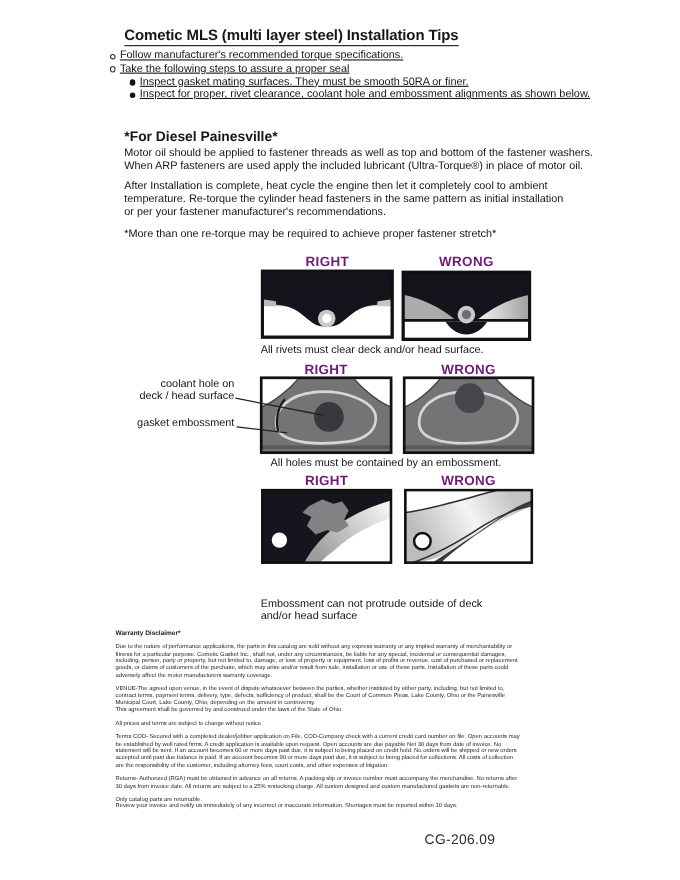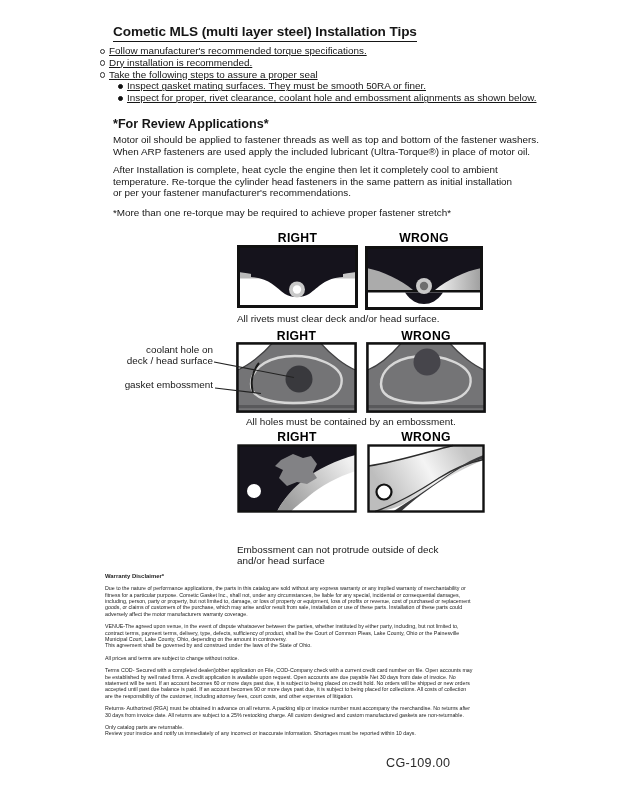--- a/index.html
+++ b/index.html
@@ -16,21 +16,21 @@
                border:1px solid #333;border-radius:50%;background:#fff;}
   .tip.sub{margin-left:18px;}
   .tip.sub::before{background:#111;border-color:#111;}
 
   .h2{left:113px;top:117px;font-size:12.6px;font-weight:bold;}
   .para{white-space:pre-line;font-size:9.9px;line-height:11.7px;width:475px;}
   .para1{left:113px;top:134px;}
   .para2{left:113px;top:164px;}
   .note{left:113px;top:207px;font-size:9.9px;}
 
-  .dlabel{font-size:12.2px;font-weight:bold;letter-spacing:0.3px;text-align:center;color:#000000;}
+  .dlabel{font-size:12.2px;font-weight:bold;letter-spacing:0.3px;text-align:center;color:#701a75;}
   .r1-right-label{left:237px;top:231px;width:121px;}
   .r1-wrong-label{left:365px;top:231px;width:118px;}
   .r2-right-label{left:236px;top:329px;width:121px;}
   .r2-wrong-label{left:366px;top:329px;width:120px;}
   .r3-right-label{left:237px;top:430px;width:120px;}
   .r3-wrong-label{left:367px;top:430px;width:118px;}
 
   .dbox svg{display:block;}
   .b-r1r{left:237px;top:245px;}
   .b-r1w{left:365px;top:246px;}
@@ -57,27 +57,26 @@
 </style>
 </head>
 <body>
 
 <div class="page">
 
   <div class="abs title">Cometic MLS (multi layer steel) Installation Tips</div>
 
   <div class="abs tips">
     <div class="tip"><span>Follow manufacturer's recommended torque specifications.</span></div>
-    <div class="tip"><span>Dry installation is recommended.</span></div>
     <div class="tip"><span>Take the following steps to assure a proper seal</span></div>
     <div class="tip sub"><span>Inspect gasket mating surfaces.  They must be smooth 50RA or finer.</span></div>
     <div class="tip sub"><span>Inspect for proper, rivet clearance, coolant hole and embossment alignments as shown below.</span></div>
   </div>
 
-  <div class="abs h2">*For Review Applications*</div>
+  <div class="abs h2">*For Diesel Painesville*</div>
   <div class="abs para para1">Motor oil should be applied to fastener threads as well as top and bottom of the fastener washers.
 When ARP fasteners are used apply the included lubricant (Ultra-Torque®) in place of motor oil.</div>
   <div class="abs note">*More than one re-torque may be required to achieve proper fastener stretch*</div>
   <div class="abs para para2">After Installation is complete, heat cycle the engine then let it completely cool to ambient
 temperature. Re-torque the cylinder head fasteners in the same pattern as initial installation
 or per your fastener manufacturer's recommendations.</div>
 
   <div class="abs dlabel r1-right-label">RIGHT</div>
   <div class="abs dlabel r1-wrong-label">WRONG</div>
 
@@ -217,15 +216,15 @@
 be established by well rated firms.  A credit application is available upon request.  Open accounts are due payable Net 30 days from date of invoice.  No
 statement will be sent.  If an account becomes 60 or more days past due, it is subject to being placed on credit hold.  No orders will be shipped or new orders
 accepted until past due balance is paid.  If an account becomes 90 or more days past due, it is subject to being placed for collections.  All costs of collection
 are the responsibility of the customer, including attorney fees, court costs, and other expenses of litigation.</p>
     <p>Returns- Authorized (RGA) must be obtained in advance on all returns.  A packing slip or invoice number must accompany the merchandise.  No returns after
 30 days from invoice date.  All returns are subject to a 25% restocking charge.  All custom designed and custom manufactured gaskets are non-returnable.</p>
     <p>Only catalog parts are returnable.
 Review your invoice and notify us immediately of any incorrect or inaccurate information.  Shortages must be reported within 10 days.</p>
   </div>
 
-  <div class="abs pagenum">CG-109.00</div>
+  <div class="abs pagenum">CG-206.09</div>
 
 </div>
 
 </body></html>

